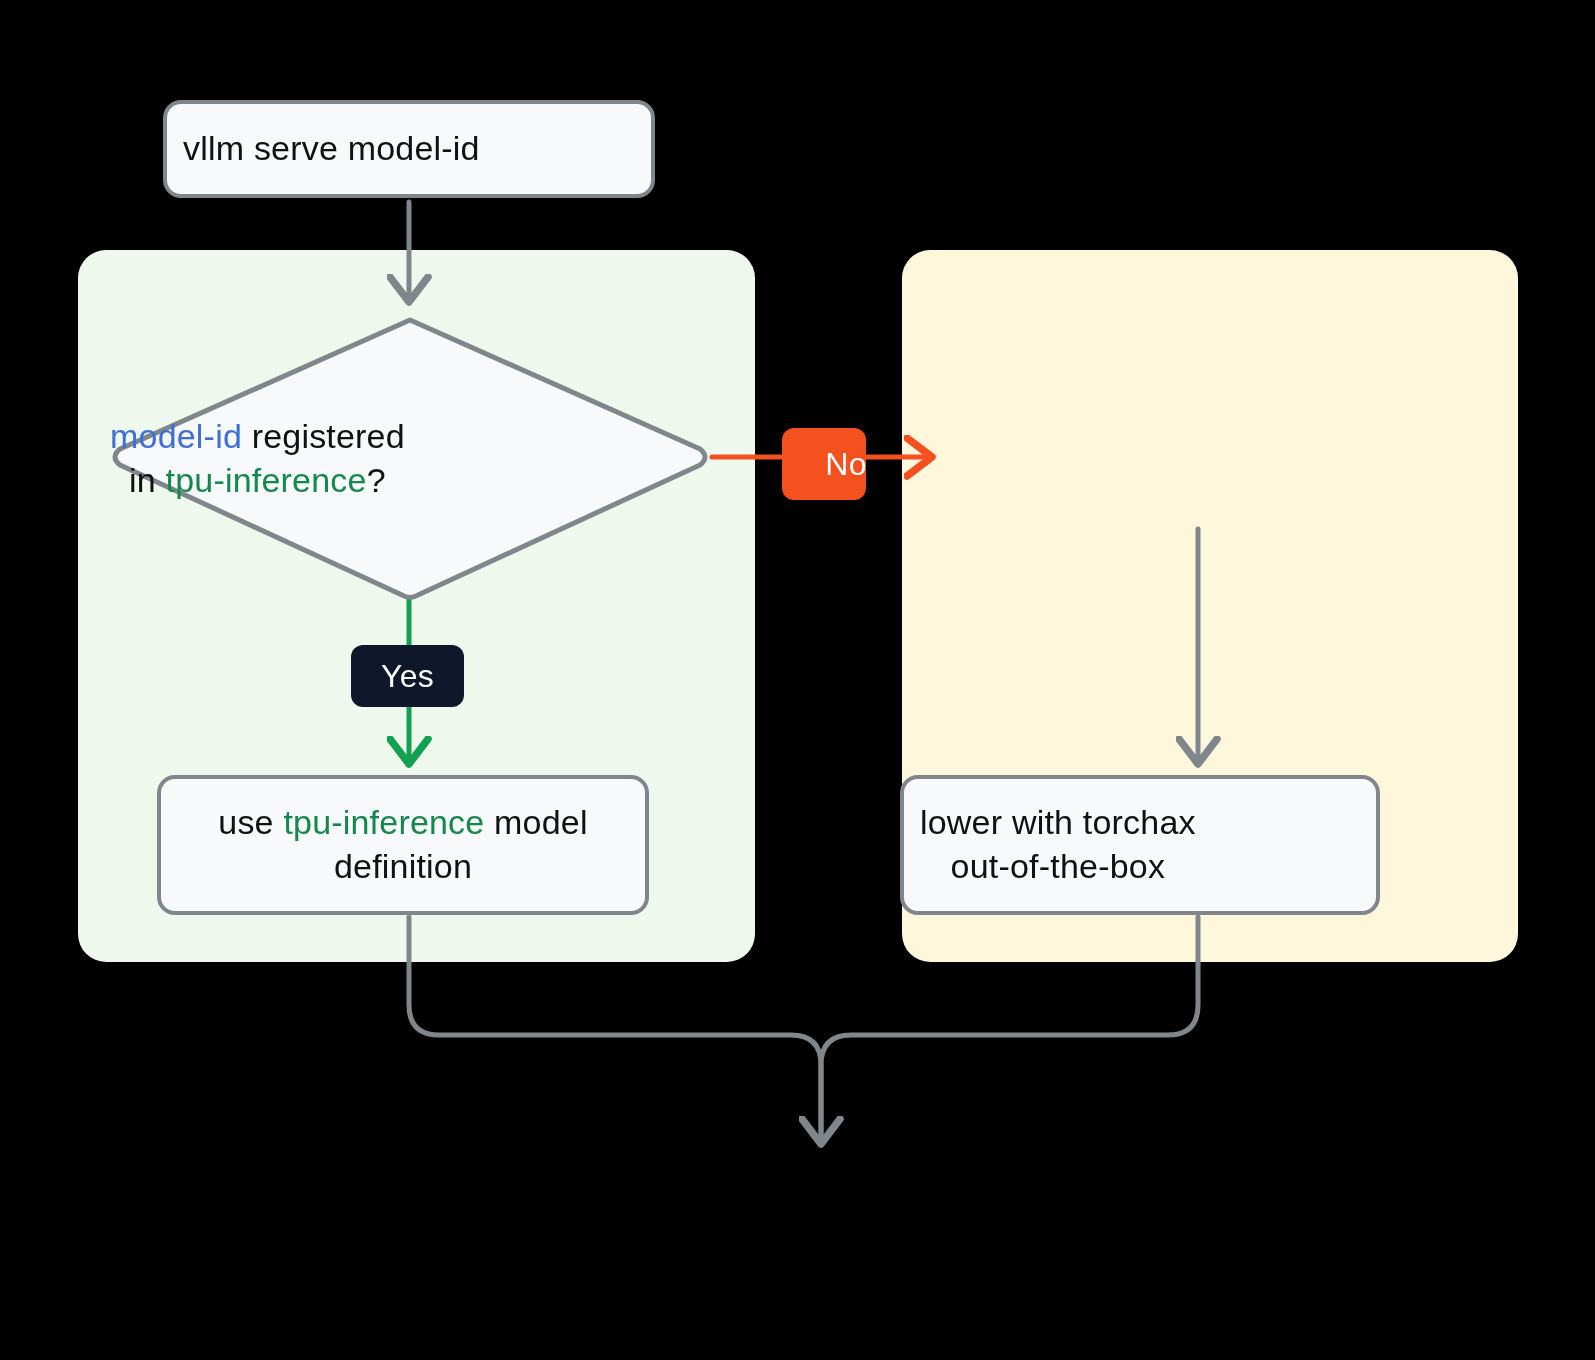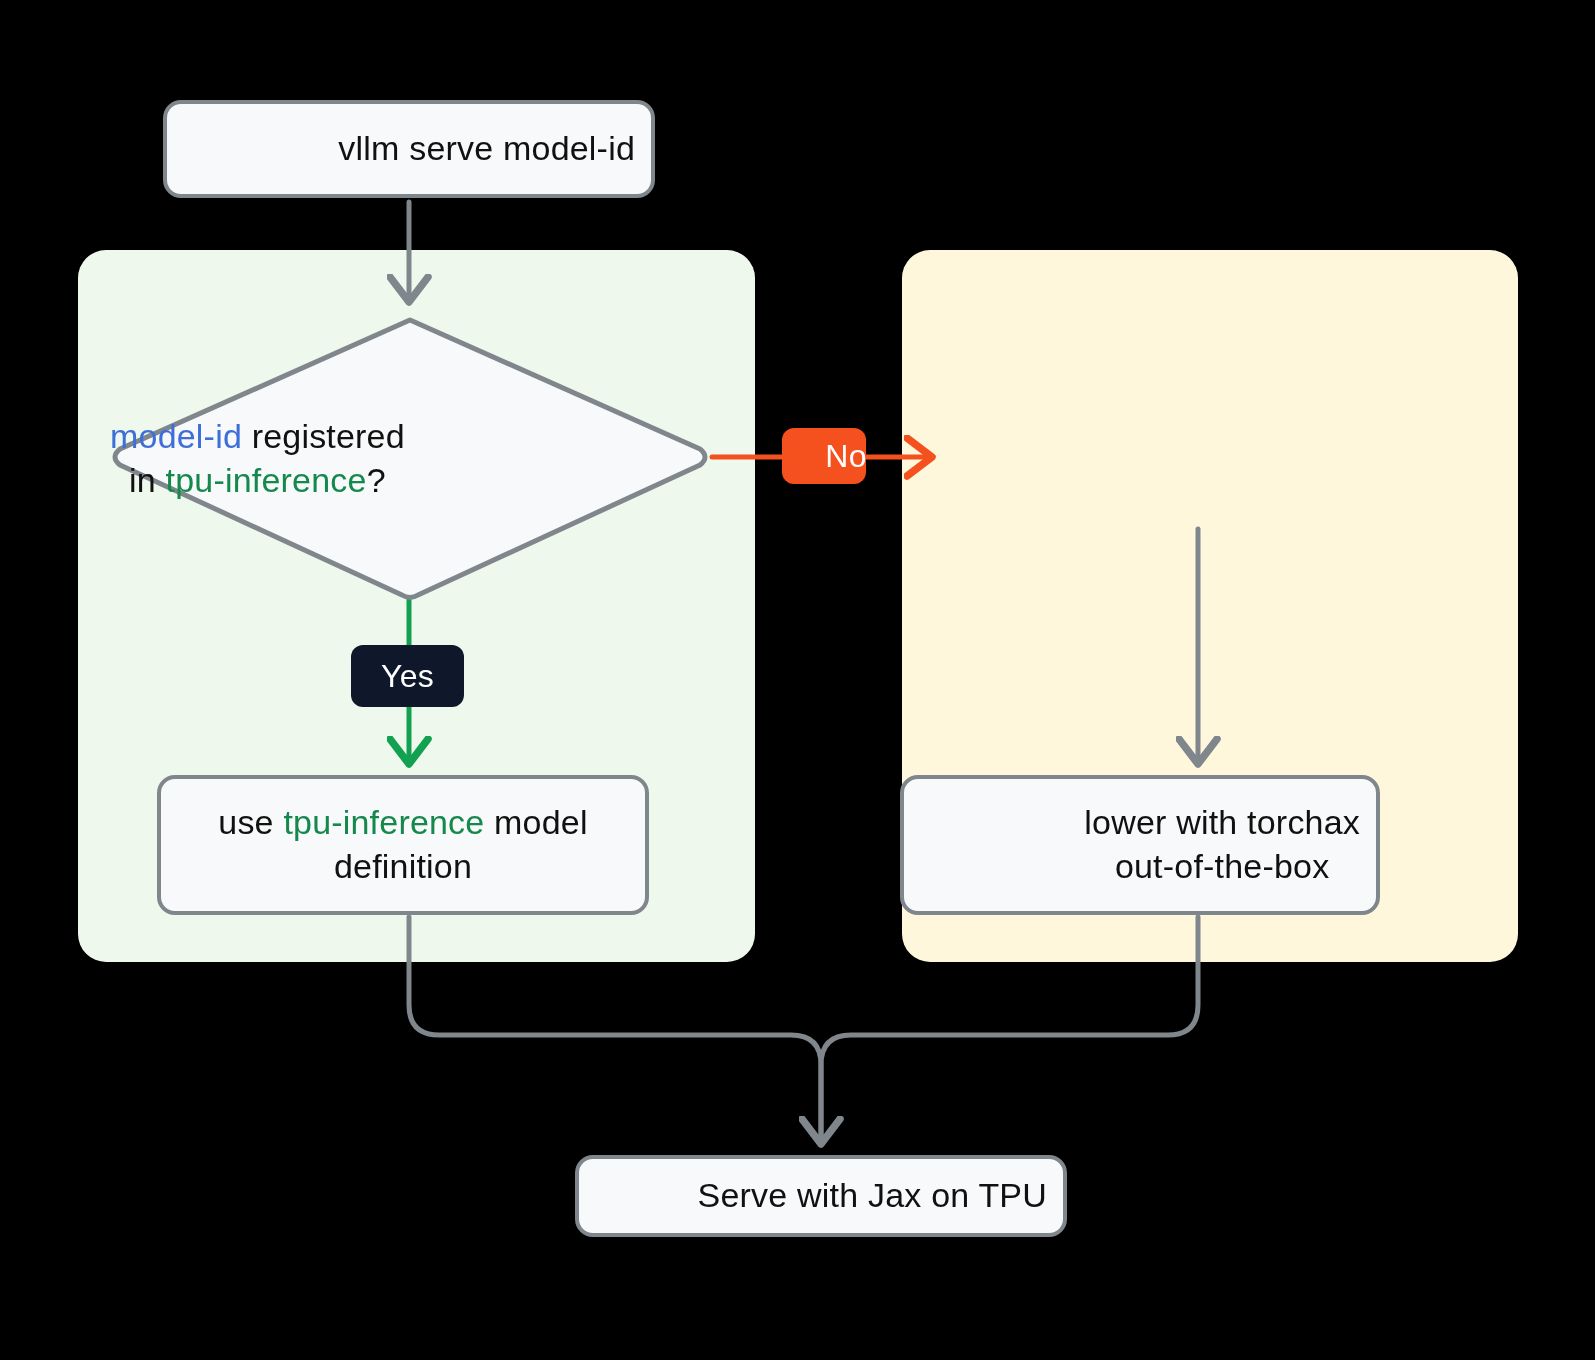--- a/index.html
+++ b/index.html
@@ -41,21 +41,21 @@
 
   
   .node {
     position: absolute;
     box-sizing: border-box;
     background: #F8F9FA;
     border: 4px solid #7F868C;
     border-radius: 18px;
     display: flex;
     align-items: center;
-    justify-content: flex-end;
+    justify-content: flex-start;
     text-align: center;
     color: #111111;
     font-size: 34px;
     line-height: 1.28;
     letter-spacing: 0.2px;
     padding: 6px 16px;
   }
 
   #node-serve-cmd {
     left: 163px; top: 100px;
@@ -106,21 +106,21 @@
     display: flex;
     align-items: center;
     justify-content: center;
     color: #FFFFFF;
     font-size: 32px;
     border-radius: 12px;
     letter-spacing: 0.3px;
   }
   #label-no {
     left: 782px; top: 428px;
-    width: 84px; height: 56px;
+    width: 84px; height: 72px;
     background: #F4511E;
     padding-left: 44px;
   }
   #label-yes {
     left: 351px; top: 645px;
     width: 113px; height: 62px;
     background: #0f172a;
   }
 
   
@@ -186,23 +186,20 @@
 
 
   <div class="node" id="node-use-tpu-def">
     <div><span>use </span><span class="tok-green">tpu-inference</span><span> model definition</span></div>
   </div>
 
   <div class="node" id="node-lower-torchax">
     <div><span>lower with torchax</span><br><span>out-of-the-box</span></div>
   </div>
 
-  <div class="node" id="node-serve-jax">
-    <span>Serve with Jax on TPU</span>
-  </div>
 
   <div class="edge-label" id="label-no">
     <span>No</span>
   </div>
   <div class="edge-label" id="label-yes">
     <span>Yes</span>
   </div>
 
 </div>
 

